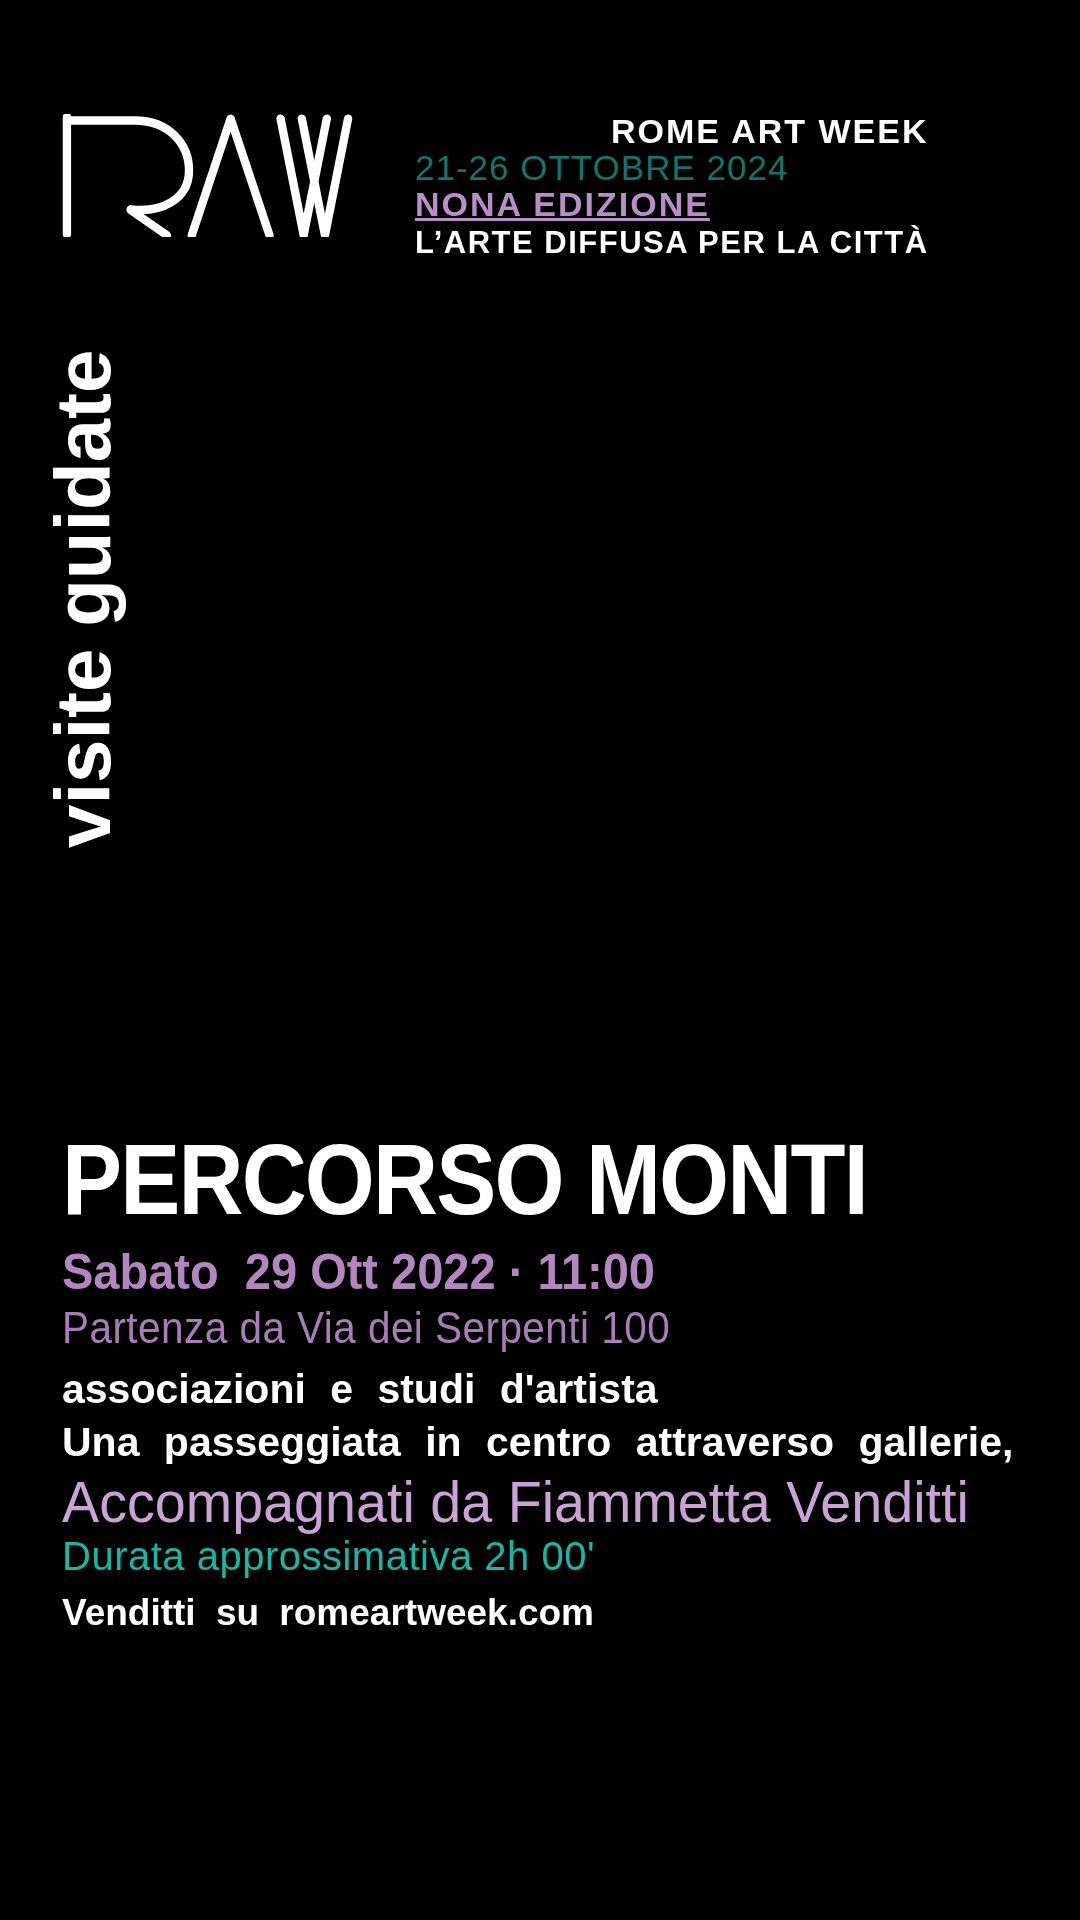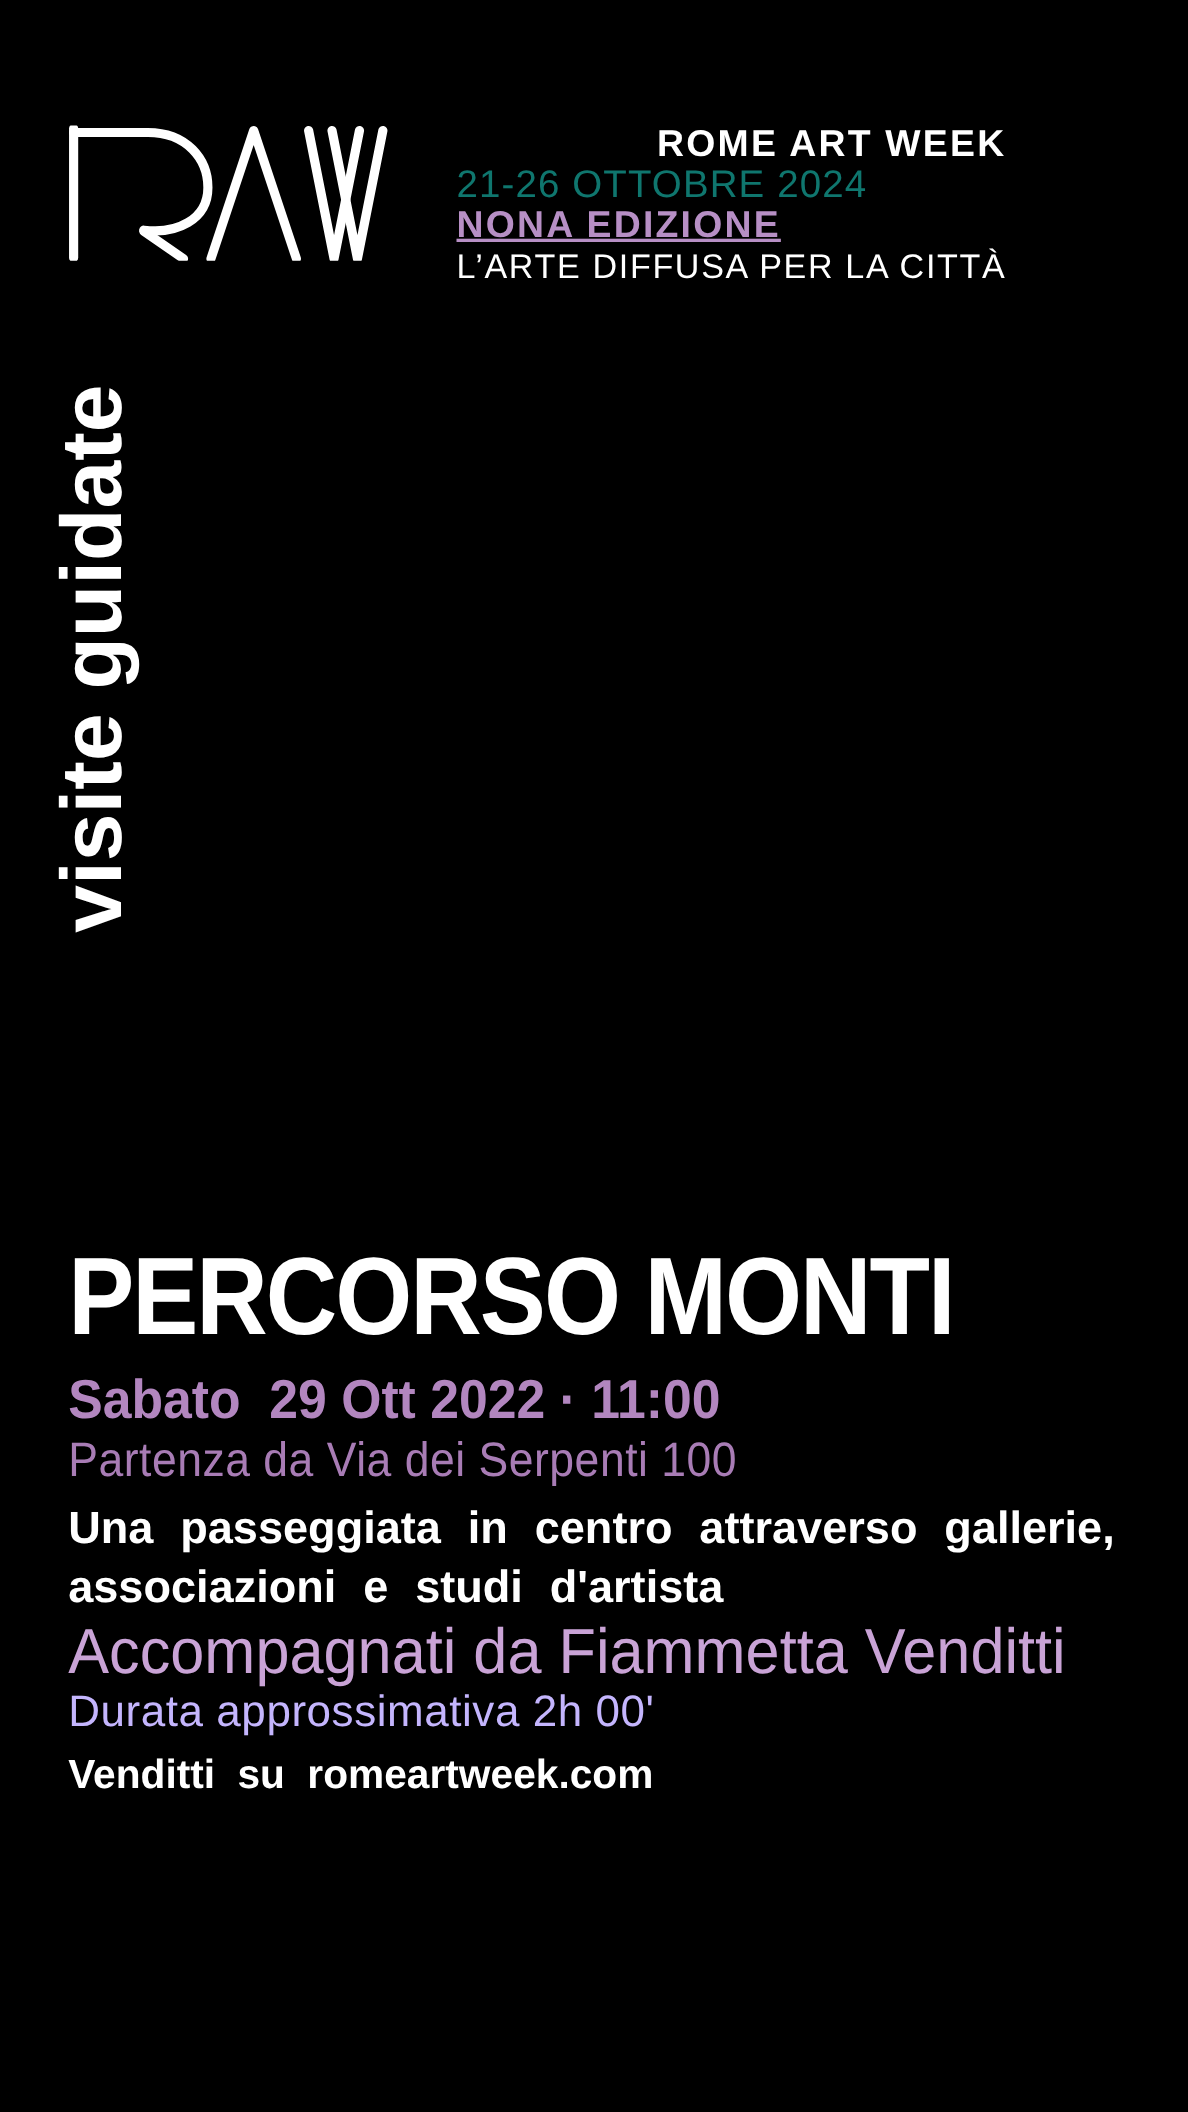--- a/index.html
+++ b/index.html
@@ -10,21 +10,21 @@
     overflow:hidden;
     font-family:"Liberation Sans", sans-serif;
     color:#ffffff;
   }
   
   .logo{position:absolute;left:60px;top:114px;}
   .header-text{position:absolute;left:415px;top:112px;display:flex;flex-direction:column;}
   .ht-title{font-size:34px;font-weight:700;letter-spacing:2px;line-height:38px;color:#ffffff;text-align:right;}
   .ht-dates{font-size:35px;font-weight:400;letter-spacing:1px;line-height:36px;color:#0f766e;}
   .ht-edition{font-size:34px;font-weight:700;letter-spacing:2px;line-height:36px;color:#b78fc5;text-decoration:underline;}
-  .ht-tagline{font-size:31px;font-weight:400;letter-spacing:1.5px;line-height:38px;color:#ffffff;margin-top:2px;}
+  .ht-tagline{font-size:31px;font-weight:700;letter-spacing:1.5px;line-height:38px;color:#ffffff;margin-top:2px;}
   
   .vertical-label{
     position:absolute;left:38px;top:848px;
     width:520px;
     transform-origin:0 0;
     transform:rotate(-90deg);
     font-size:78px;font-weight:700;letter-spacing:0px;
     color:#ffffff;white-space:nowrap;
   }
   
@@ -55,21 +55,21 @@
   .event-desc .desc-line{word-spacing:13px;white-space:nowrap;}
   .event-guide{
     position:absolute;left:62px;top:1468px;
     font-size:58px;font-weight:400;letter-spacing:0px;
     transform:scaleX(0.96);transform-origin:0 50%;
     color:#c9a3d6;white-space:nowrap;
   }
   .event-duration{
     position:absolute;left:62px;top:1534px;
     font-size:40px;font-weight:400;letter-spacing:0.5px;
-    color:#c4b5fd;white-space:nowrap;
+    color:#14b8a6;white-space:nowrap;
   }
   .event-booking{
     position:absolute;left:62px;top:1592px;
     font-size:37px;font-weight:700;word-spacing:10px;
     color:#ffffff;white-space:nowrap;
   }
 </style>
 </head>
 <body>
 
@@ -93,21 +93,21 @@
     <div class="ht-tagline">L’ARTE DIFFUSA PER LA CITTÀ</div>
   </div>
 
   <div class="vertical-label">visite guidate</div>
 
   <div class="event-title">PERCORSO MONTI</div>
   <div class="event-datetime">Sabato  29 Ott 2022 · 11:00</div>
   <div class="event-meeting">Partenza da Via dei Serpenti 100</div>
 
   <div class="event-desc">
+    <div class="desc-line">associazioni e studi d'artista</div>
     <div class="desc-line">Una passeggiata in centro attraverso gallerie,</div>
-    <div class="desc-line">associazioni e studi d'artista</div>
   </div>
 
   <div class="event-guide">Accompagnati da Fiammetta Venditti</div>
   <div class="event-duration">Durata approssimativa 2h 00'</div>
   <div class="event-booking">Venditti su romeartweek.com</div>
 
 </div>
 
 </body></html>

